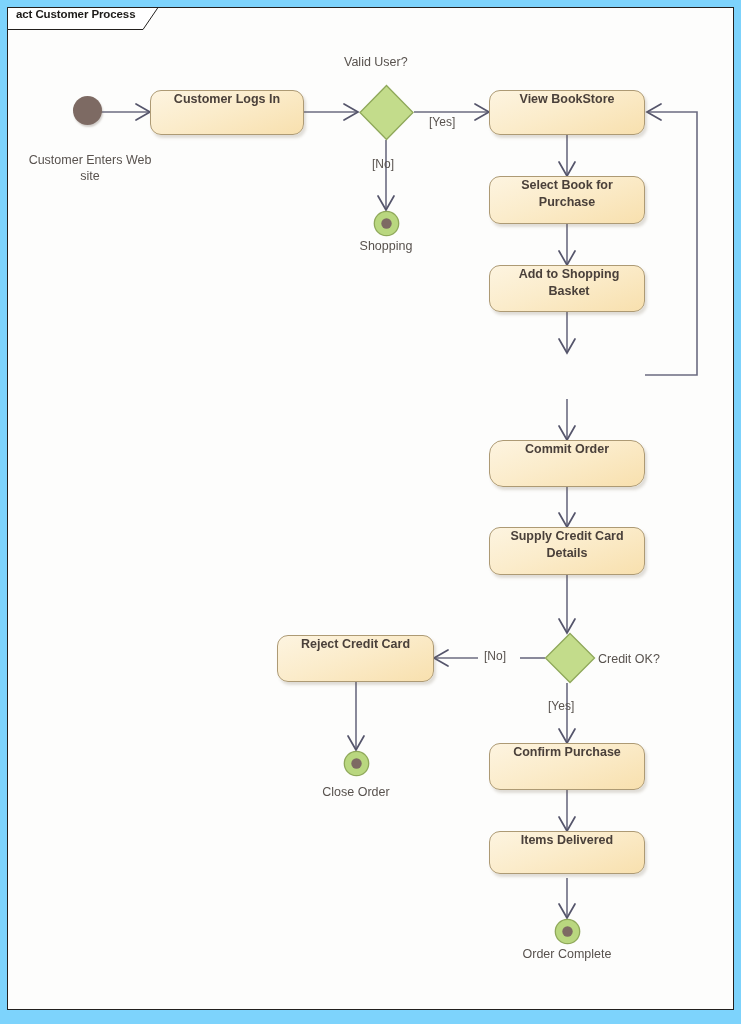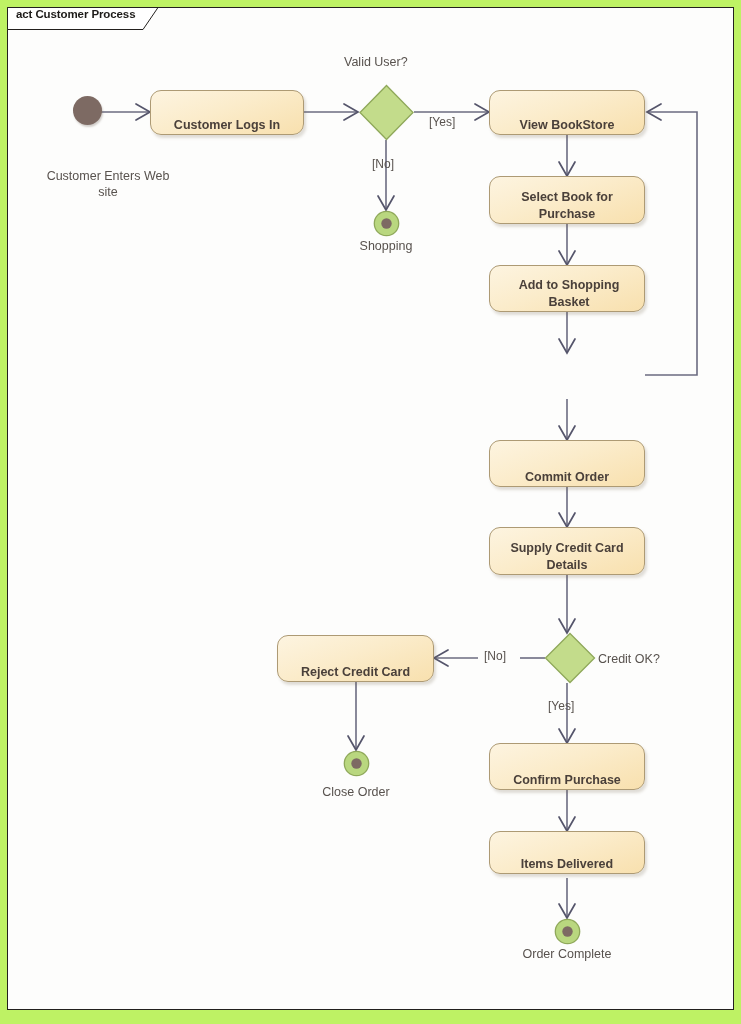--- a/index.html
+++ b/index.html
@@ -8,21 +8,21 @@
     padding: 0;
     background: #ffffff;
   }
   body {
     font-family: "Liberation Sans", "DejaVu Sans", sans-serif;
   }
   #diagram-root {
     position: relative;
     width: 741px;
     height: 1024px;
-    background: #bef264;
+    background: #7dd3fc;
     overflow: hidden;
   }
   
   .frame {
     position: absolute;
     left: 7px;
     top: 7px;
     width: 727px;
     height: 1003px;
     border: 1px solid #23201e;
@@ -59,21 +59,21 @@
   }
   
   .action {
     position: absolute;
     box-sizing: border-box;
     border: 1px solid #ad9a74;
     border-radius: 11px;
     background: linear-gradient(160deg, #fdf4e0 0%, #fbeccb 45%, #f8e0ae 100%);
     box-shadow: 2px 3px 3px rgba(120, 105, 80, 0.22);
     display: flex;
-    align-items: flex-end;
+    align-items: flex-start;
     justify-content: center;
     text-align: center;
     color: #4a403a;
     font-size: 12.5px;
     font-weight: bold;
     line-height: 1.35;
     padding: 0 8px;
   }
   
   .decision {
@@ -183,42 +183,42 @@
     <path class="ah" d="M348,736 L356,750 L364,736"></path>
 
     <line class="ln" x1="567" y1="790" x2="567" y2="831"></line>
     <path class="ah" d="M559,817 L567,831 L575,817"></path>
 
     <line class="ln" x1="567" y1="878" x2="567" y2="918"></line>
     <path class="ah" d="M559,904 L567,918 L575,904"></path>
   </svg>
 
   <div class="initial-node" style="left:73px; top:96px; width:29px; height:29px;"></div>
-  <div class="node-caption" style="left:18px; top:152px; width:180px;margin-top:16px;">Customer Enters Web
+  <div class="node-caption" style="left:0; top:152px; width:180px;">Customer Enters Web
 site</div>
 
   <div class="action" style="left:150px; top:90px; width:154px; height:45px;">
     <span>Customer Logs In</span>
   </div>
 
   <div class="action" style="left:489px; top:90px; width:156px; height:45px;">
     <span>View BookStore</span>
   </div>
 
   <div class="action" style="left:489px; top:176px; width:156px; height:48px; white-space:pre-line;">
     <span>Select Book for
 Purchase</span>
   </div>
 
   <div class="action" style="left:489px; top:265px; width:156px; height:47px;padding-left:12px;">
     <span>Add to Shopping Basket</span>
   </div>
 
 
-  <div class="action" style="left:489px; top:440px; width:156px; height:47px;">
+  <div class="action" style="left:489px; top:440px; width:156px; height:47px;border-radius:14px;">
     <span>Commit Order</span>
   </div>
 
   <div class="action" style="left:489px; top:527px; width:156px; height:48px; white-space:pre-line;">
     <span>Supply Credit Card
 Details</span>
   </div>
 
   <div class="action" style="left:277px; top:635px; width:157px; height:47px;">
     <span>Reject Credit Card</span>

